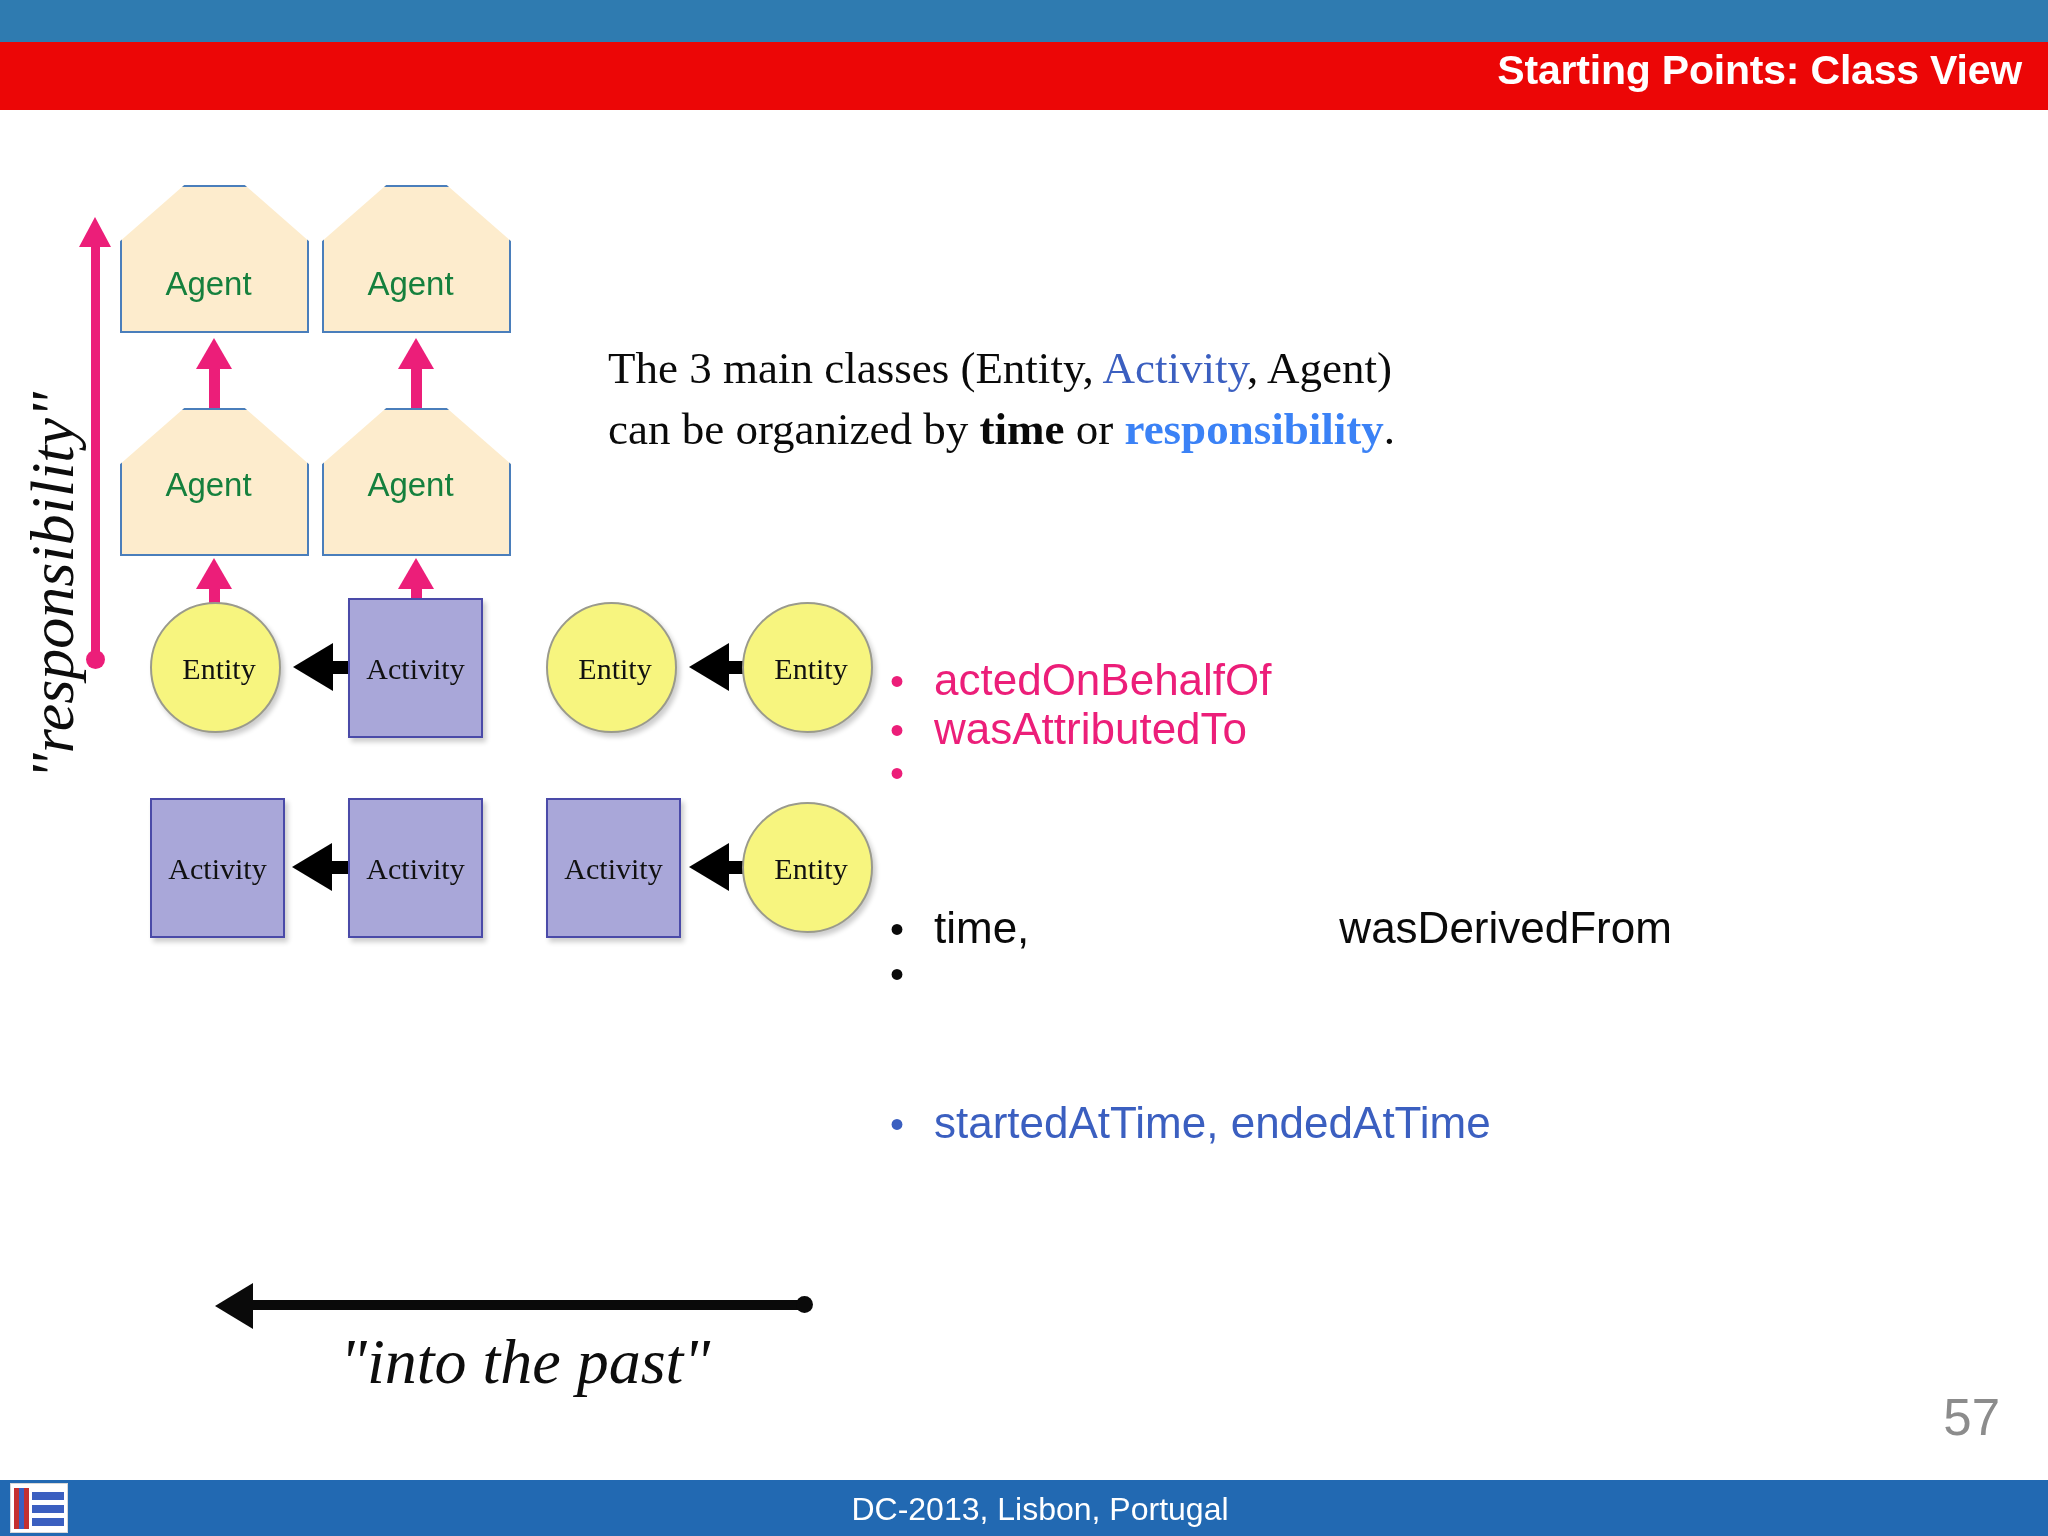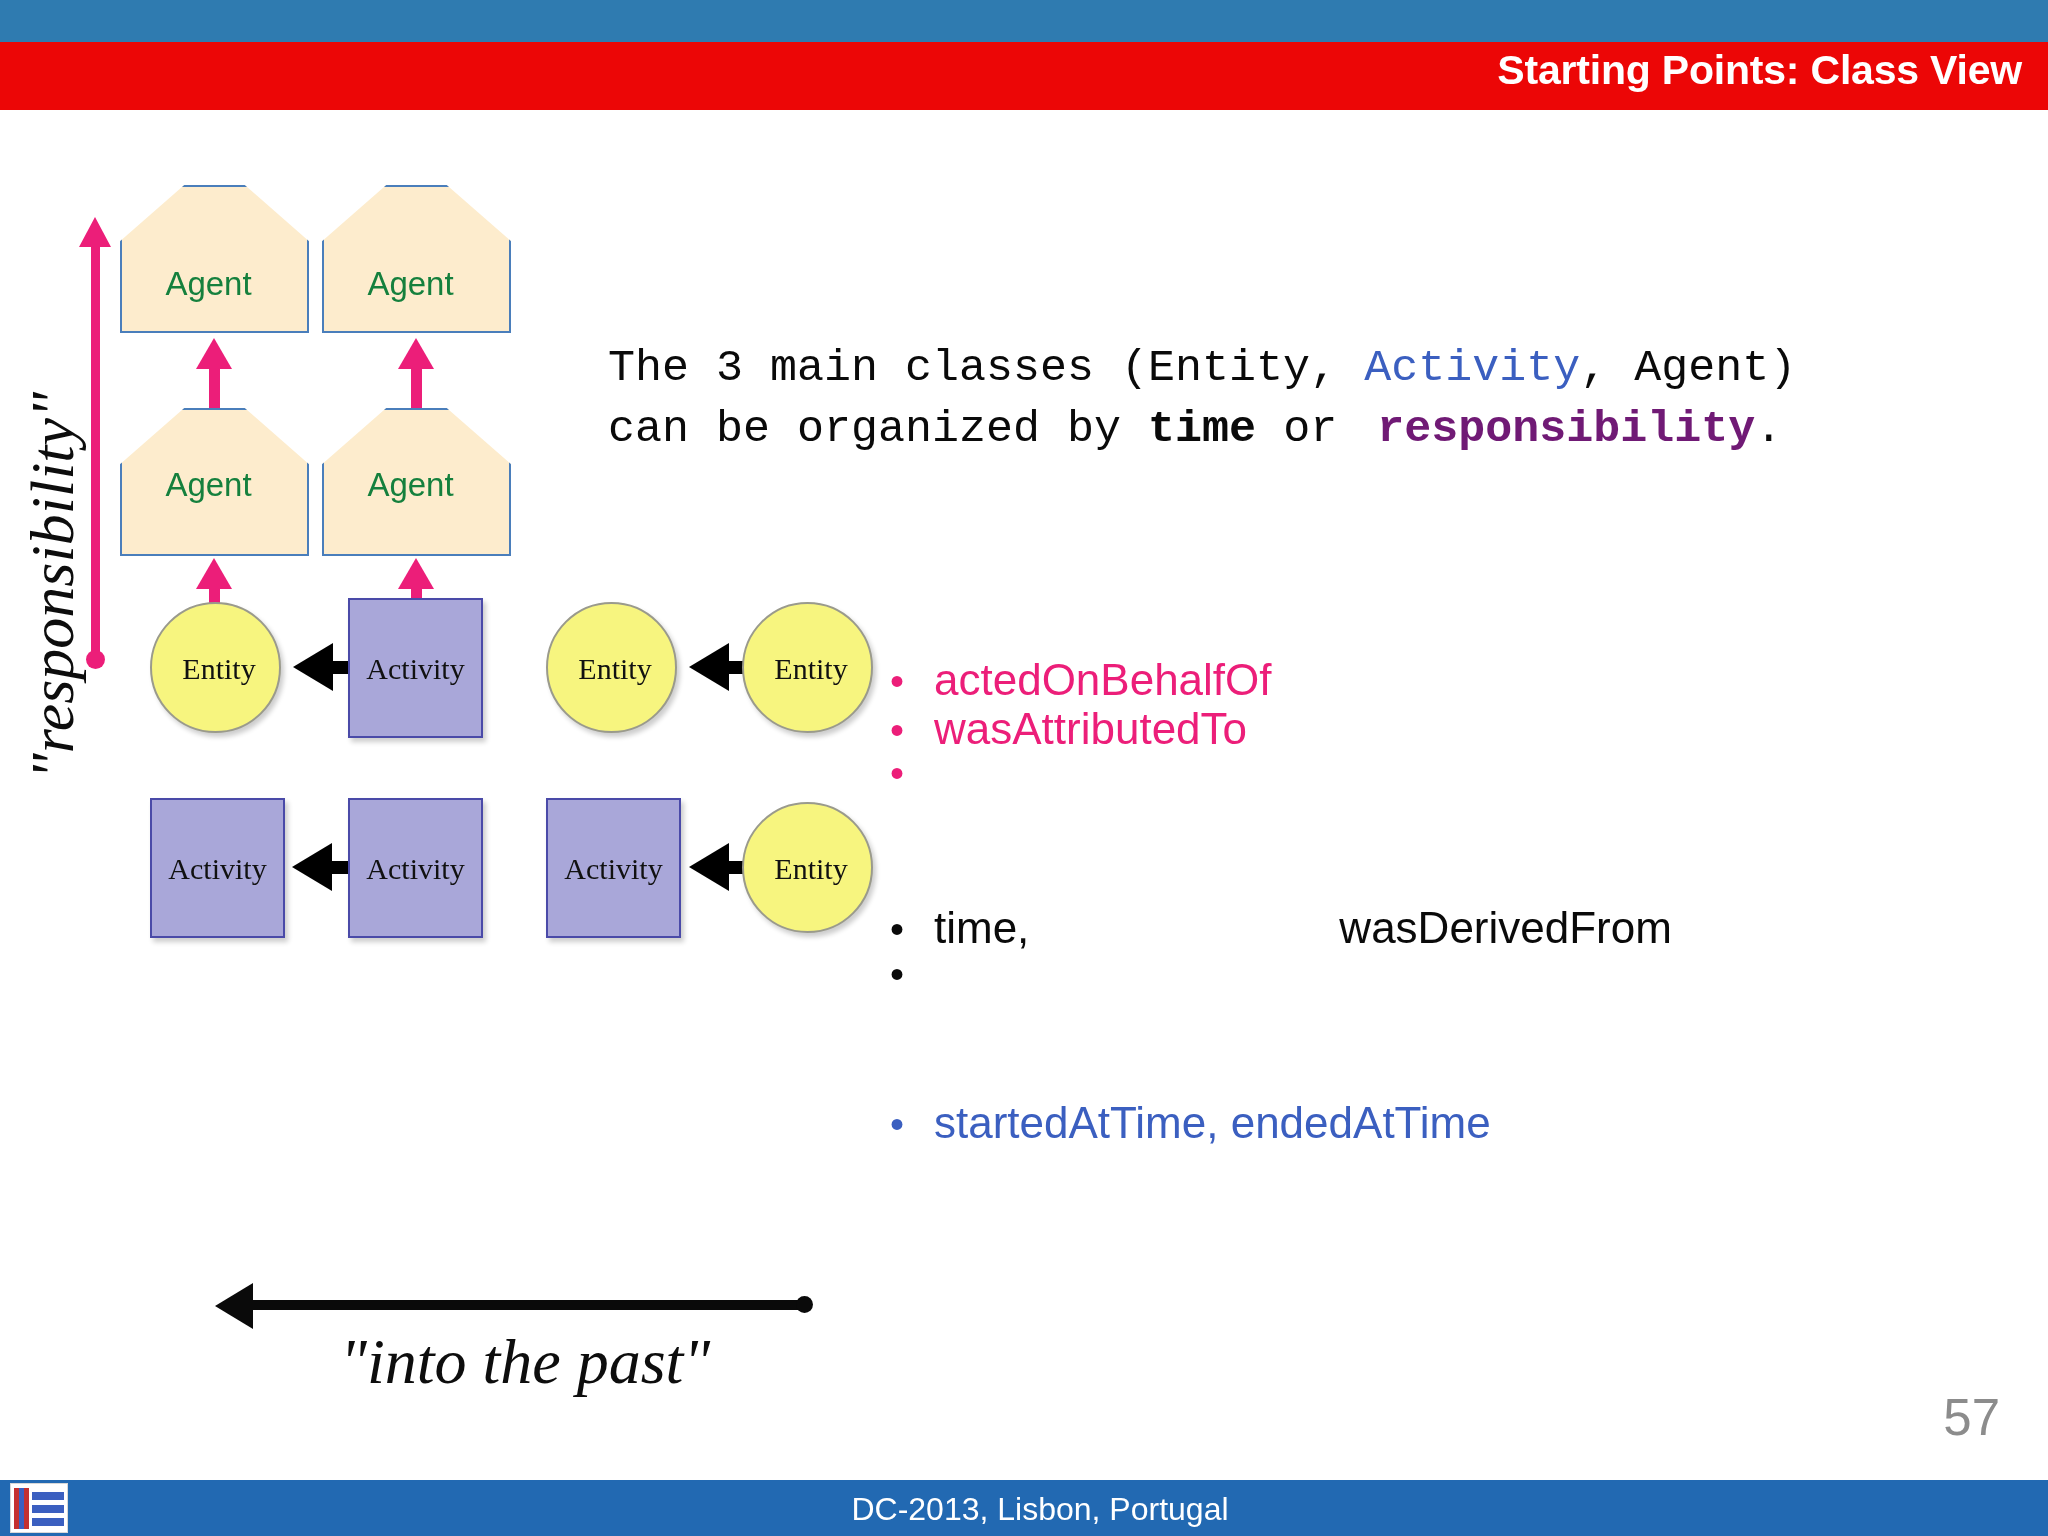--- a/index.html
+++ b/index.html
@@ -202,28 +202,28 @@
     font-size: 64px;
     color: #0d0d0d;
     white-space: nowrap;
   }
 
   
   .intro {
     position: absolute;
     left: 608px; top: 338px;
     width: 1420px;
-    font-family: Liberation Mono, monospace;
+    font-family: Liberation Serif, serif;
     font-size: 45px;
     line-height: 61px;
     color: #0a0a0a;
   }
   .intro .activity-word { color: #3b5fc0; }
   .intro .bold-time { font-weight: bold; color: #0a0a0a; }
-  .intro .bold-resp { font-weight: bold; color: #701a75; margin-left: 13px; }
+  .intro .bold-resp { font-weight: bold; color: #3b82f6; }
 
   .bullet-list { position: absolute; }
   .bullet-row {
     display: flex;
     align-items: baseline;
     white-space: nowrap;
   }
   .bullet-dot {
     display: inline-block;
     width: 44px;

